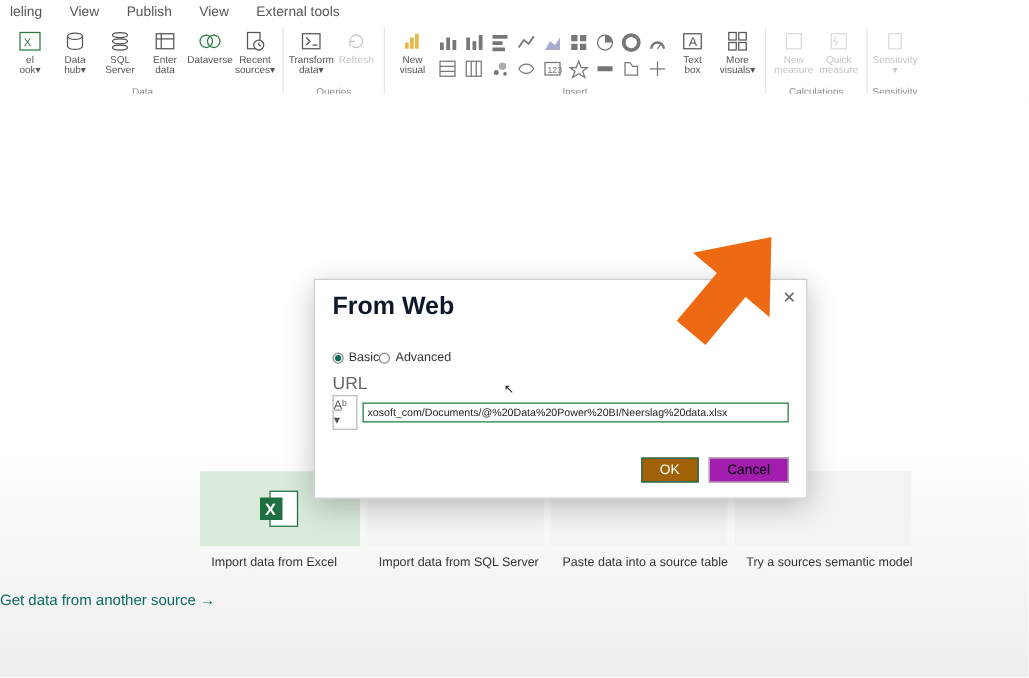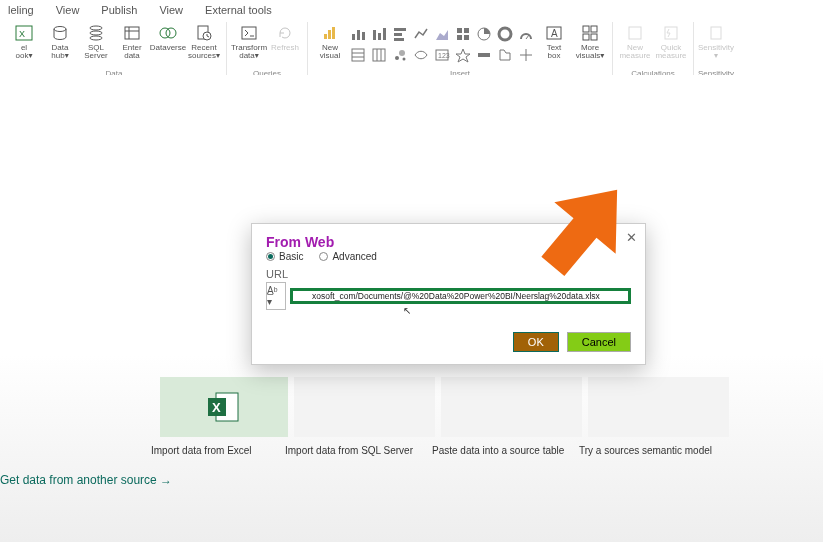--- a/index.html
+++ b/index.html
@@ -23,39 +23,39 @@
 .mini-grid .cell { width:20px; height:20px; display:flex; align-items:center; justify-content:center; cursor:pointer; }
 .mini-grid .cell svg{ width:16px;height:16px;}
 
 
 .canvas { position:absolute; top:75px; left:0; right:0; bottom:0; background:linear-gradient(#ffffff 0%,#ffffff 60%,#eeeeee 100%); }
 
 
 .tiles { position:absolute; top:302px; left:160px; display:flex; gap:6px; }
 .tile-main { width:128px; height:60px; background:#d9ead9; display:flex; align-items:center; justify-content:center; }
 .tile { width:141px; height:60px; background:#f3f3f3; }
-.tile-labels { position:absolute; top:370px; left:149px; display:flex; gap:6px; font-size:10px; color:#333; }
+.tile-labels { position:absolute; top:370px; left:167px; display:flex; gap:6px; font-size:10px; color:#333; }
 .tile-labels span { display:block; text-align:left; padding-left:2px; }
 .tl0{width:128px}.tl1{width:141px}.tl2{width:141px}.tl3{width:141px}
 .getmore { position:absolute; top:398px; width:100%; text-align:left; font-size:12px; color:#0b6a5d; font-weight:500; }
 
 
 .dialog { position:absolute; top:223px; left:251px; width:395px; background:#fff; border:1px solid #ccc; box-shadow:0 6px 22px rgba(0,0,0,.25); padding:10px 14px 12px; }
 .dlg-close { position:absolute; top:6px; right:8px; font-size:13px; color:#666; cursor:pointer; }
-.dlg-title { font-size:14px; font-weight:600; color:#a21caf; margin-bottom:1px; }
-.radios { display:flex; gap:16px; font-size:10px; color:#333; margin-bottom:6px; align-items:center; }
+.dlg-title { font-size:20px; font-weight:600; color:#0f172a; margin-bottom:24px; }
+.radios { display:flex; font-size:10px; color:#333; margin-bottom:6px; align-items:center; }
 .radio { display:flex; align-items:center; gap:4px; cursor:pointer; }
 .rdot { width:9px; height:9px; border-radius:50%; border:1px solid #888; display:flex; align-items:center; justify-content:center; }
 .rdot.sel::after { content:""; width:5px; height:5px; border-radius:50%; background:#0b6a5d; }
-.url-label { font-size:11px; color:#666; margin-bottom:2px; }
+.url-label { font-size:14px; color:#666; margin-bottom:2px; }
 .url-row { display:flex; gap:4px; align-items:center; }
 .pre { width:20px; height:28px; border:1px solid #bbb; font-size:10px; display:flex; align-items:center; justify-content:center; color:#555; }
-.url-input { flex:1; height:16px; border:3px solid #15803d; font-size:8.5px; padding:0 19px; color:#222; }
+.url-input { flex:1; height:16px; border:1px solid #15803d; font-size:8.5px; padding:0 3px; color:#222; }
 .dlg-btns { display:flex; justify-content:flex-end; gap:8px; margin-top:22px; }
-.btn { font-size:11px; padding:3px 14px; border:1px solid #aaa; background:#84cc16; cursor:pointer; }
+.btn { font-size:11px; padding:3px 14px; border:1px solid #aaa; background:#a21caf; cursor:pointer; }
 .btn.ok { background:#a16207; color:#fff; border-color:#0b6a5d; }
 
 
 .arrow { position:absolute; top:168px; left:515px; width:140px; height:120px; pointer-events:none; }
 
 
 .cursor { position:absolute; top:305px; left:403px; font-size:10px; color:#222; pointer-events:none; }
 </style>
 </head>
 <body>

